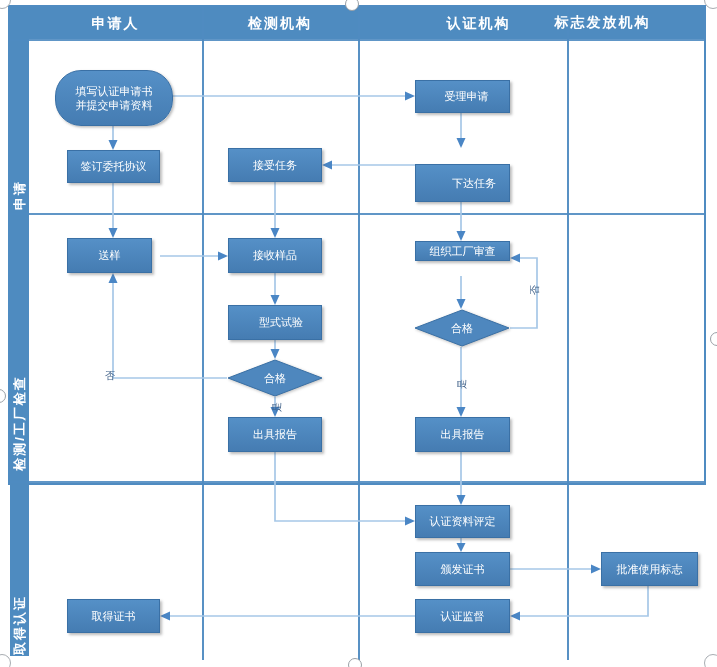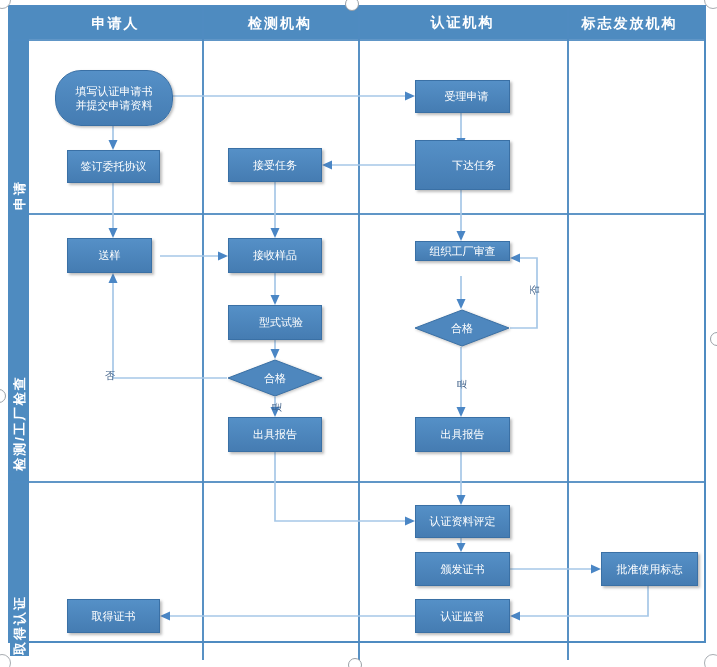--- a/index.html
+++ b/index.html
@@ -4,21 +4,21 @@
 <style>
   :root{
     --band:#4e8bc0; --grid:#4f8bc1; --shape1:#5590c7; --shape2:#457cb2;
     --shape-border:#3a70a5; --conn:#a6c7e7; --arrow:#4a86c5; --elabel:#3a5c85;
   }
   *{margin:0;padding:0;box-sizing:border-box;}
   body{background:#ffffff;font-family:"Liberation Sans","DejaVu Sans",sans-serif;}
   .stage{position:relative;width:717px;height:667px;background:#fff;overflow:hidden;}
 
   
-  .table{position:absolute;left:8px;top:5px;width:698px;height:638px;
+  .table{position:absolute;left:8px;top:5px;width:698px;height:480px;
          border:2px solid var(--grid);background:#fff;}
   .band{position:absolute;background:var(--band);}
   .vline{position:absolute;top:0;width:2px;height:653px;background:var(--grid);opacity:.95;}
   .hline{position:absolute;left:0;width:694px;height:2px;background:var(--grid);opacity:.9;}
 
   .col-header{position:absolute;top:0;height:32px;line-height:32px;text-align:center;
               color:#fff;font-size:14px;font-weight:bold;letter-spacing:2px;}
   .lane-label{position:absolute;color:#fff;font-size:13px;font-weight:bold;white-space:nowrap;
               letter-spacing:2px;transform:translate(-50%,-50%) rotate(-90deg);}
 
@@ -56,22 +56,22 @@
 
     <div class="vline" style="left:192px;"></div>
     <div class="vline" style="left:348px;"></div>
     <div class="vline" style="left:557px;"></div>
     <div class="hline" style="top:32px;"></div>
     <div class="hline" style="top:206px;"></div>
     <div class="hline" style="top:474px;"></div>
 
     <div class="col-header" style="left:19px;width:173px;">申请人</div>
     <div class="col-header" style="left:192px;width:156px;">检测机构</div>
-    <div class="col-header" style="left:348px;width:209px;font-family:Liberation Mono, monospace;">认证机构</div>
-    <div class="col-header" style="left:551px;width:137px;">标志发放机构</div>
+    <div class="col-header" style="left:364px;width:209px;">认证机构</div>
+    <div class="col-header" style="left:524px;width:137px;font-family:Liberation Serif, serif;">标志发放机构</div>
 
     <div class="lane-label" style="left:10px;top:188px;">申请</div>
     <div class="lane-label" style="left:10px;top:416px;">检测/工厂检查</div>
     <div class="lane-label" style="left:10px;top:618px;">取得认证</div>
   </div>
 
   <svg class="connectors" width="717" height="667">
 
     <path d="M173,96 H405"></path>
       <polygon points="415,96 405,91.5 405,100.5"></polygon>
@@ -140,21 +140,21 @@
   <div class="node terminator" style="left:55px;top:70px;width:118px;height:56px;">
     <span>填写认证申请书</span>
     <span>并提交申请资料</span>
   </div>
   <div class="node" style="left:67px;top:150px;width:93px;height:33px;">
       <span>签订委托协议</span>
     </div>
   <div class="node" style="left:415px;top:80px;width:95px;height:33px;padding-left:8px;">
       <span>受理申请</span>
     </div>
-  <div class="node" style="left:415px;top:140px;width:95px;height:50px;padding-left:23px;">
+  <div class="node" style="left:415px;top:164px;width:95px;height:38px;padding-left:23px;">
       <span>下达任务</span>
     </div>
   <div class="node" style="left:228px;top:148px;width:94px;height:34px;">
       <span>接受任务</span>
     </div>
   <div class="node" style="left:67px;top:238px;width:85px;height:35px;">
       <span>送样</span>
     </div>
   <div class="node" style="left:228px;top:238px;width:94px;height:35px;">
       <span>接收样品</span>

